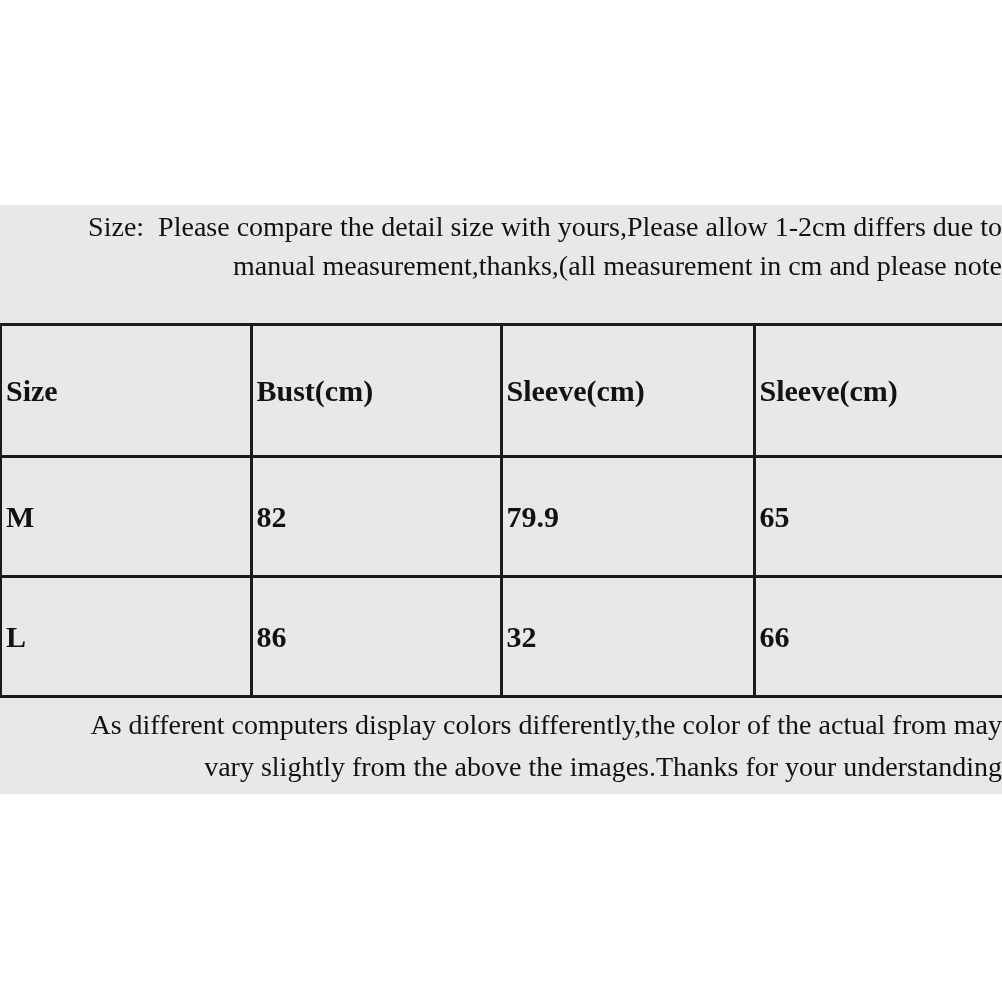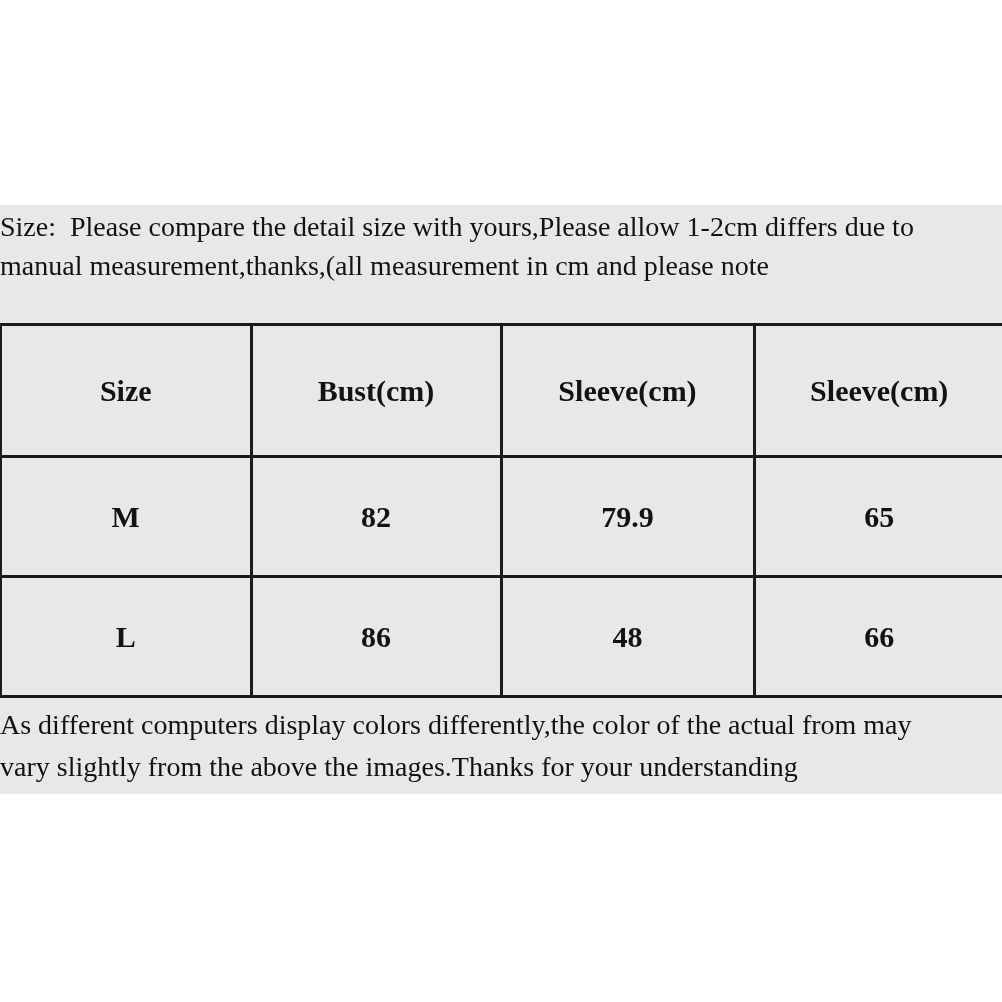--- a/index.html
+++ b/index.html
@@ -22,21 +22,21 @@
     width: 1002px;
   }
   .top-note {
     background: #e8e8e8;
     height: 118px;
     box-sizing: border-box;
     padding-top: 2px;
     overflow: visible;
   }
   .note-line {
-    text-align: left;
+    text-align: right;
     font-size: 28px;
     line-height: 39px;
     white-space: pre-wrap;
   }
   .bottom-note {
     background: #e8e8e8;
     height: 96px;
     box-sizing: border-box;
     padding-top: 6px;
   }
@@ -45,26 +45,26 @@
   }
   table.size-table {
     width: 1002px;
     height: 375px;
     border-collapse: collapse;
     table-layout: fixed;
     background: #e8e8e8;
   }
   .size-table th, .size-table td {
     border: 3px solid #1b1b1b;
-    text-align: center;
+    text-align: left;
     vertical-align: middle;
     font-size: 30px;
     font-weight: bold;
     color: #121212;
-    padding: 16px;
+    padding: 4px;
     margin-left: 28px;
   }
   .size-table th:first-child, .size-table td:first-child {
     border-left-width: 2px;
   }
   .size-table th:last-child, .size-table td:last-child {
     border-right: none;
   }
   .size-table thead tr { height: 132px; }
   .size-table tbody tr { height: 81px; }
@@ -101,21 +101,21 @@
     <tbody>
       <tr>
         <td>M</td>
         <td>82</td>
         <td>79.9</td>
         <td>65</td>
       </tr>
       <tr>
         <td>L</td>
         <td>86</td>
-        <td>48</td>
+        <td>32</td>
         <td>66</td>
       </tr>
     </tbody>
   </table>
 
   <div class="bottom-note">
     <div class="note-line">As different computers display colors differently,the color of the actual from may</div>
     <div class="note-line">vary slightly from the above the images.Thanks for your understanding</div>
   </div>
 

